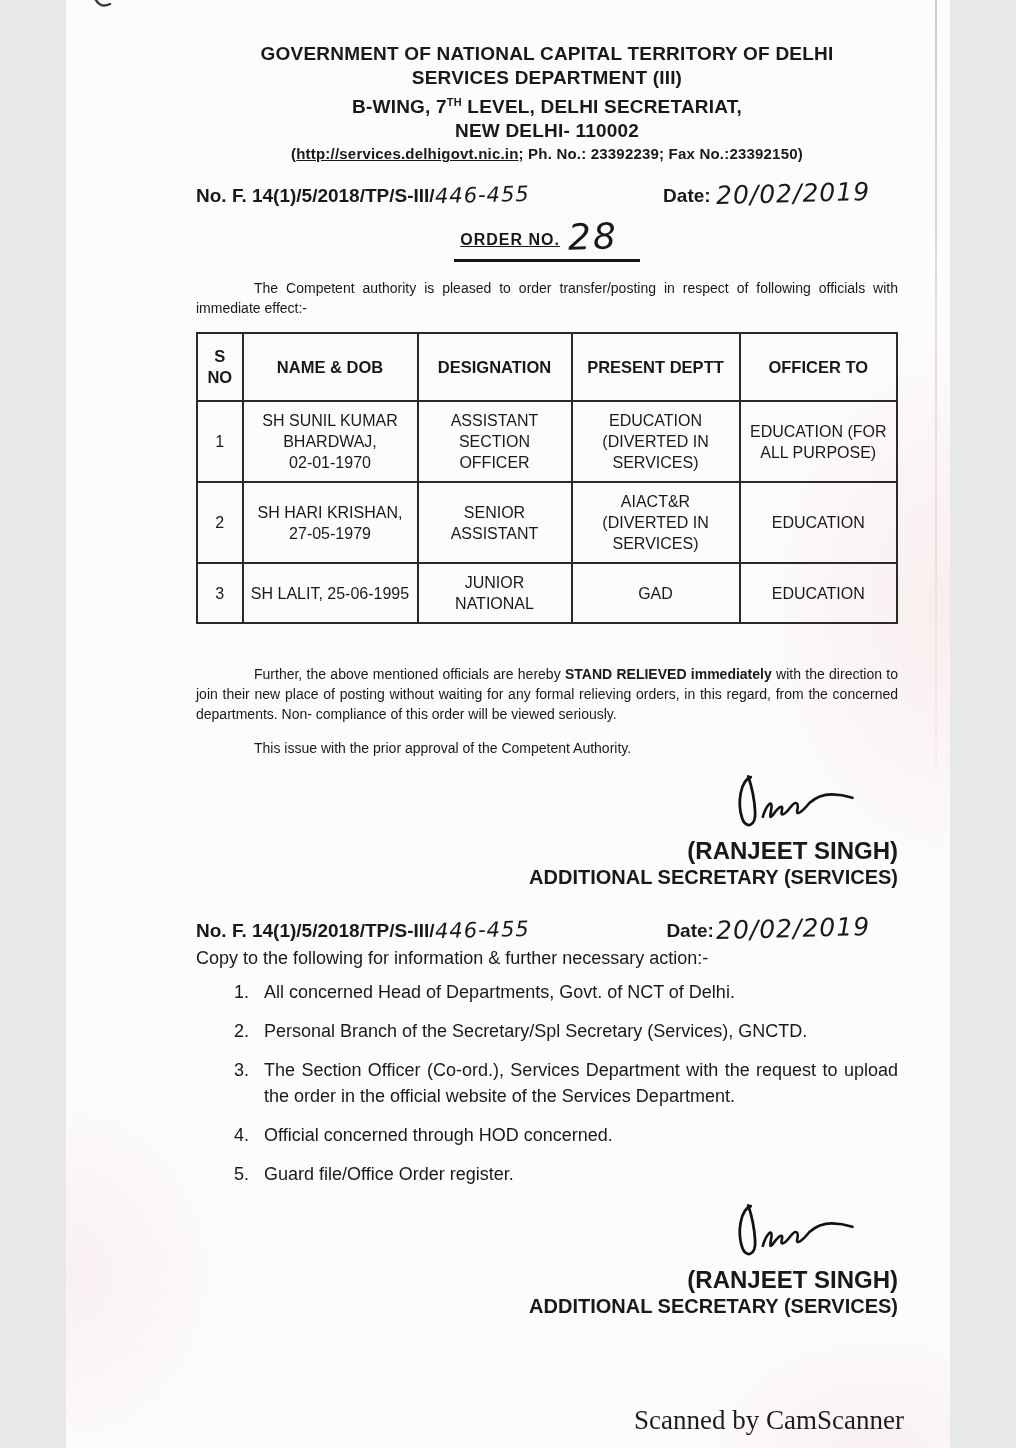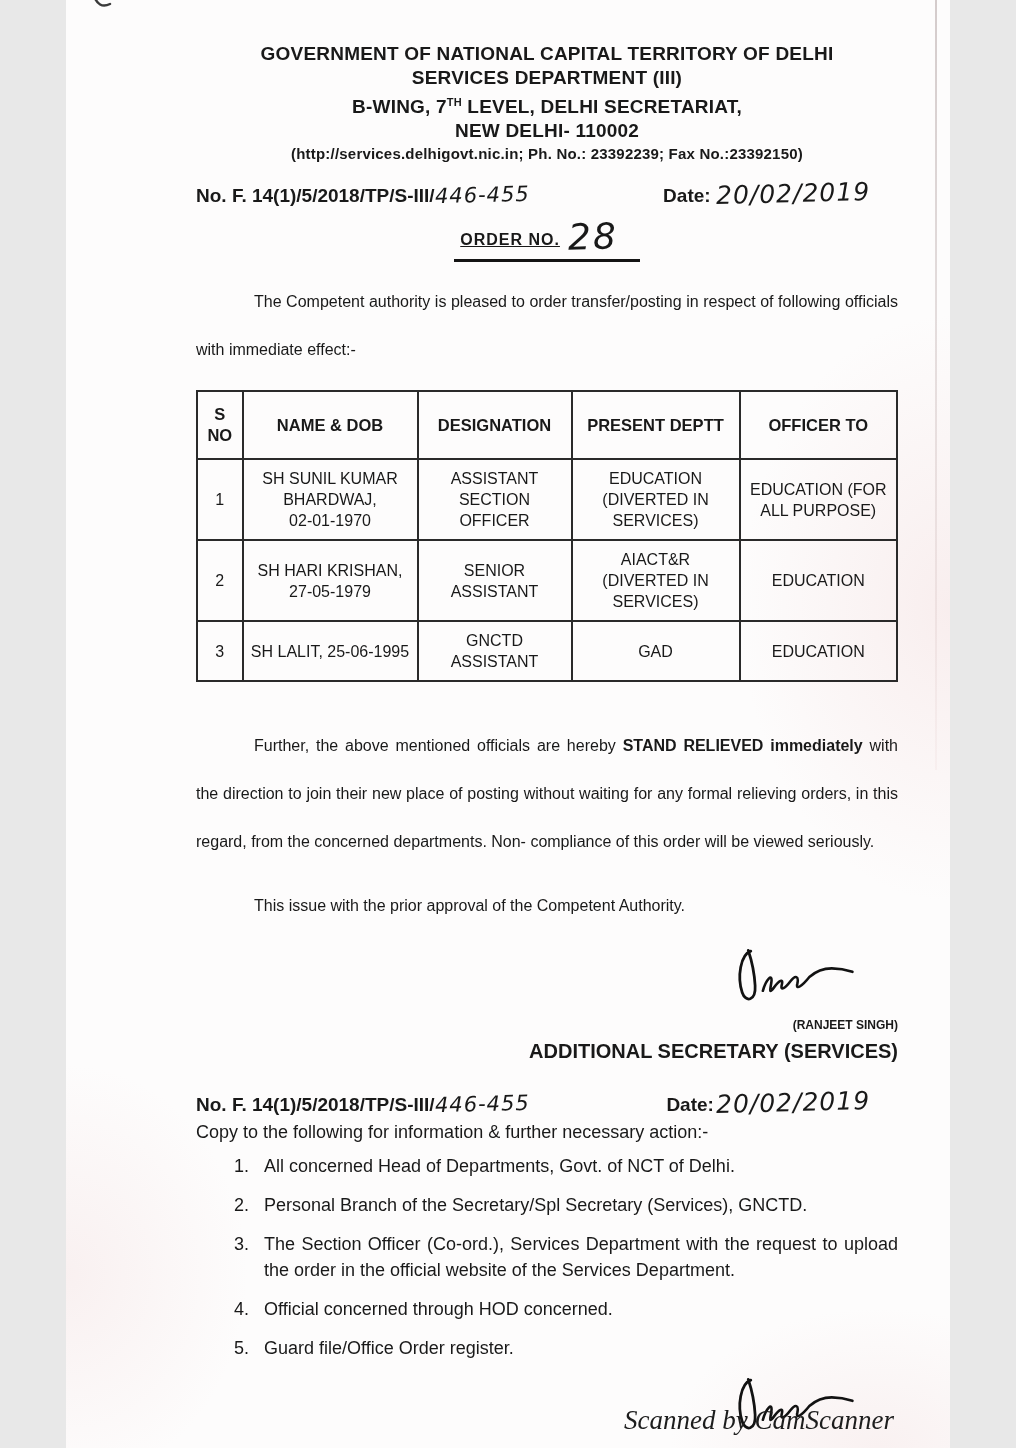--- a/index.html
+++ b/index.html
@@ -13,69 +13,69 @@
       radial-gradient(ellipse 300px 200px at 92% 100%, rgba(240,215,215,0.30), transparent 70%),
       #fdfcfc;
     font-family:"Liberation Sans", sans-serif;
     color:#191919;
     overflow:hidden;
   }
   .content{padding:42px 52px 0 130px;}
   .hdr{ text-align:center; font-weight:bold; letter-spacing:0.2px; }
   .hdr-l1,.hdr-l2,.hdr-l3,.hdr-l4{ font-size:19px; line-height:24px; }
   .hdr-contact{ font-size:15px; line-height:22px; font-weight:bold; }
-  .hdr-url{ }
+  .hdr-url{ text-decoration:underline; }
   sup{ font-size:11px; }
 
   .ref-line{ display:flex; justify-content:space-between; align-items:baseline;
     font-weight:bold; font-size:19px; margin-top:14px; }
   .ref-line.second{ margin-top:24px; }
   .hw{ font-family:"DejaVu Sans", sans-serif; font-style:italic; font-weight:500;
        display:inline-block; transform:rotate(-1.5deg); }
   .hw-num{ font-size:21px; letter-spacing:1px; }
   .hw-date{ font-size:25px; letter-spacing:1px; }
   .date-part{ margin-right:28px; }
   .date-part.tight .hw-date{ margin-left:2px; }
 
   .order-line{ text-align:center; margin-top:8px; }
   .order-underline{ display:inline-block; border-bottom:3px solid #141414; padding:0 22px 2px 6px; }
   .order-label{ font-weight:bold; font-size:16px; letter-spacing:1px; text-decoration:underline; }
   .hw-order{ font-size:36px; letter-spacing:2px; margin-left:8px; vertical-align:-4px; }
 
-  .para{ font-size:16px; line-height:48px; text-align:justify; }
+  .para{ font-size:14px; line-height:20px; text-align:justify; }
   .para.indent{ text-indent:58px; }
   .para-intro{ margin-top:16px; }
   .para-further{ margin-top:40px; }
   .para-approval{ margin-top:4px; text-align:left; }
 
   table.order-table{ width:100%; border-collapse:collapse; margin-top:14px;border-radius:19px; }
   table.order-table th, table.order-table td{
     border:2px solid #2a2a2a; font-size:16px; text-align:center;
     padding:8px 6px; line-height:21px; vertical-align:middle;
   }
   table.order-table th{ font-weight:bold; font-size:16.5px; padding:12px 4px; }
   th.col-sno{ width:6.5%; } th.col-name{ width:25%; } th.col-desig{ width:22%; }
   th.col-present{ width:24%; } th.col-transfer{ width:22.5%; }
   td.cell-name{ text-align:left; padding-left:12px; }
   .pre{ white-space:pre-line; }
   th .narrow{ display:inline-block; max-width:30px; }
 
   .sig-block{ text-align:right; margin-top:14px; }
   .sig-svg{ margin-right:40px; }
-  .sig-name{ font-weight:bold; font-size:12px; line-height:26px; }
+  .sig-name{ font-weight:bold; font-size:24px; line-height:26px; }
   .sig-title{ font-weight:bold; font-size:20px; line-height:26px; }
 
   .copy-head{ font-size:18px; line-height:26px; margin-top:2px; }
   ul.copy-list{ list-style:none; margin:8px 0 0 0; padding:0 0 0 38px; }
   ul.copy-list li{ display:flex; margin-bottom:13px; font-size:18px; line-height:26px; }
   .li-num{ width:30px; flex:0 0 30px; }
   .li-text{ flex:1; text-align:justify; }
 
-  .footer{ position:absolute; right:56px; bottom:12px;
-    font-family:"Liberation Serif", serif; font-size:27px; color:#1d1d1d;font-style:italic; }
+  .footer{ position:absolute; right:46px; bottom:12px;
+    font-family:"Liberation Serif", serif; font-size:27px; color:#1d1d1d; }
 
   .fold-line{ position:absolute; right:13px; top:0; width:2px; height:770px;
     background:linear-gradient(to bottom, rgba(150,130,130,0.40), rgba(225,190,190,0.12)); }
   .corner-mark{ position:absolute; left:24px; top:-4px; }
 </style>
 </head>
 <body>
 
 <div class="page">
 
@@ -134,21 +134,21 @@
 27-05-1979</td>
           <td class="pre">SENIOR ASSISTANT</td>
           <td class="pre">AIACT&amp;R
 (DIVERTED IN
 SERVICES)</td>
           <td class="pre">EDUCATION</td>
         </tr>
         <tr>
           <td>3</td>
           <td class="cell-name pre">SH LALIT, 25-06-1995</td>
-          <td class="pre">GNCTD ASSISTANT</td>
+          <td class="pre">JUNIOR NATIONAL</td>
           <td class="pre">GAD</td>
           <td class="pre">EDUCATION</td>
         </tr>
       </tbody>
     </table>
 
     <p class="para indent para-further"><span>Further, the above mentioned officials are hereby </span><b>STAND RELIEVED immediately</b><span> with the direction to join their new place of posting without waiting for any formal relieving orders, in this regard, from the concerned departments. Non- compliance of this order will be viewed seriously.</span></p>
 
     <p class="para indent para-approval">This issue with the prior approval of the Competent Authority.</p>
 

